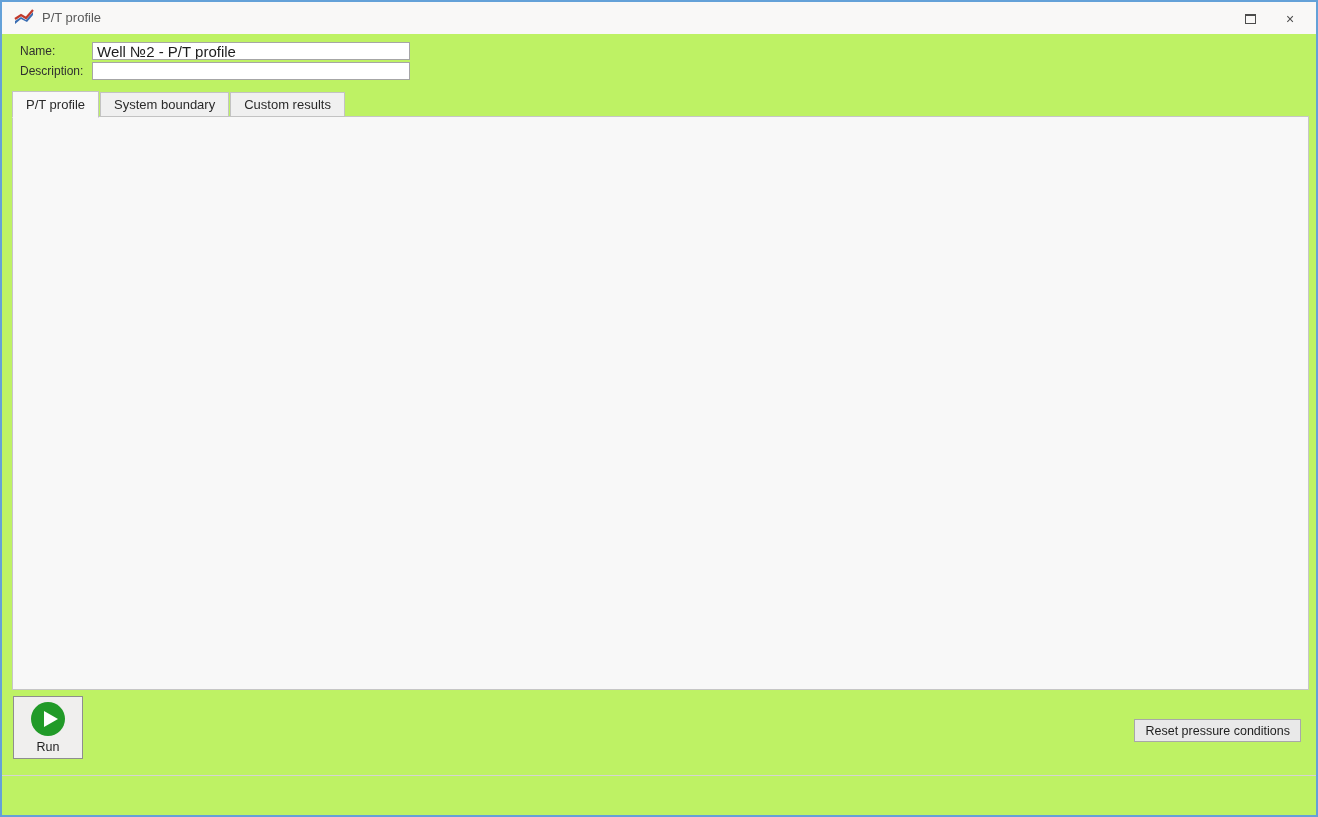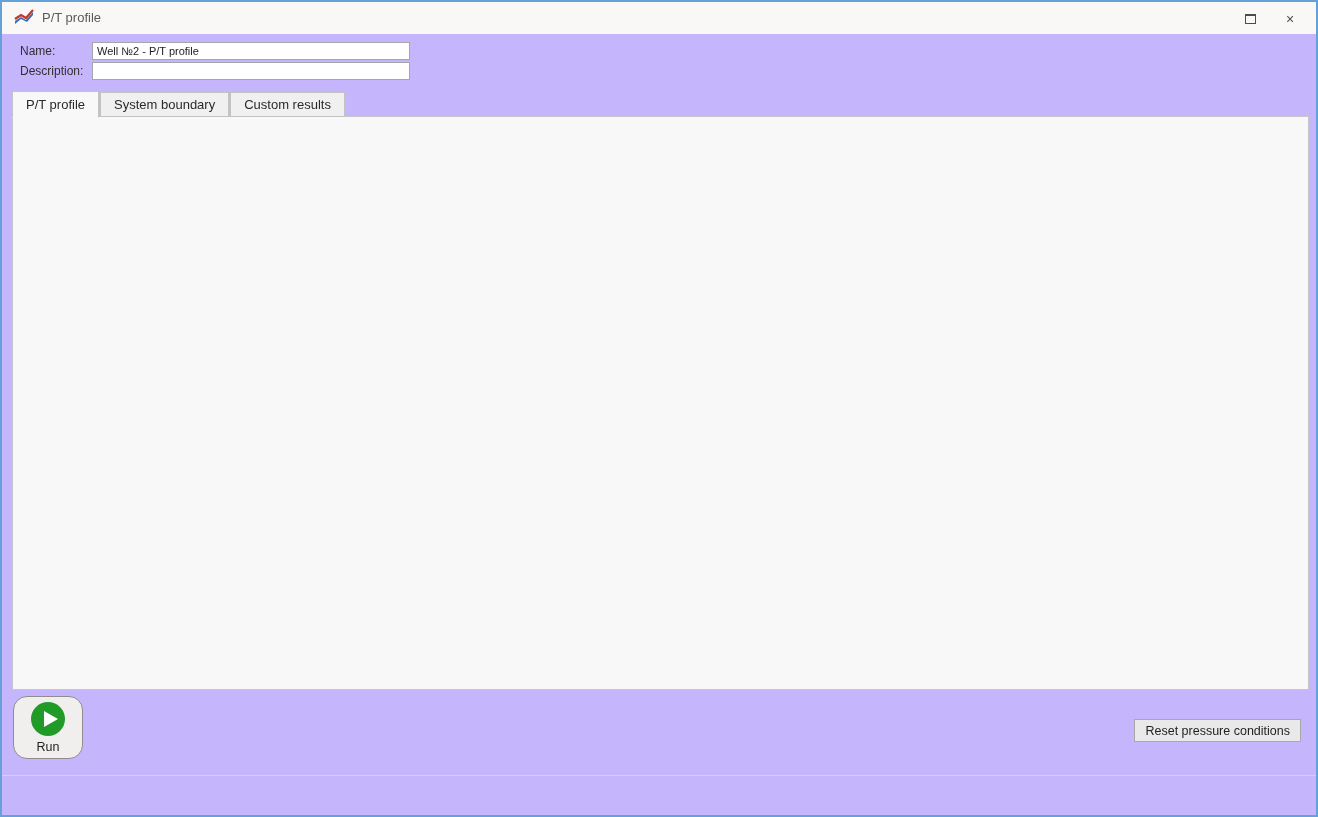--- a/index.html
+++ b/index.html
@@ -1,31 +1,31 @@
 <!DOCTYPE html>
 <html><head>
 <meta charset="utf-8">
 <style>
   * { box-sizing: border-box; margin: 0; padding: 0; }
   html,body { width:1318px; height:817px; font-family:"Liberation Sans", sans-serif; background:#fff; }
-  .window { position:absolute; inset:0; width:1318px; height:817px; border:2px solid #64a1d8; background:#c4b5fd; overflow:hidden; }
+  .window { position:absolute; inset:0; width:1318px; height:817px; border:2px solid #64a1d8; background:#bef264; overflow:hidden; }
 
   
   .titlebar { position:absolute; left:0; top:0; right:0; height:32px; background:#f9f8f7; }
   .title-icon { position:absolute; left:12px; top:7px; width:20px; height:17px; }
   .title-text { position:absolute; left:40px; top:8px; font-size:13px; color:#5a5a5a; }
   .win-btn { position:absolute; top:6px; width:28px; height:22px; display:flex; align-items:center; justify-content:center; cursor:default; }
   .btn-max { right:52px; }
   .btn-close { right:12px; }
   .max-glyph { width:11px; height:10px; border:1px solid #4c4c4c; border-top-width:2px; }
   .close-glyph { font-size:14px; color:#4c4c4c; line-height:1; }
 
   
   .field-label { position:absolute; font-size:12px; color:#303030; }
-  .txt { position:absolute; height:18px; border:1px solid #a6a6a6; background:#fff; font-size:11px; font-family:"Liberation Sans",sans-serif; padding:0 4px; color:#1d1d1d; }
+  .txt { position:absolute; height:18px; border:1px solid #a6a6a6; background:#fff; font-size:15px; font-family:"Liberation Sans",sans-serif; padding:0 4px; color:#1d1d1d; }
 
   
   .tabs { position:absolute; left:10px; top:88px; display:flex; align-items:flex-end; z-index:3; }
   .tab { font-size:13px; color:#2a2a2a; padding:4px 13px 5px 13px; border:1px solid #c3c3c3; background:#f0f0f0; margin-right:1px; height:25px; }
   .tab.active { background:#f8f8f8; border-bottom:1px solid #f8f8f8; height:27px; padding-top:5px; position:relative; top:1px; }
 
   
   .panel { position:absolute; left:10px; top:114px; width:1297px; height:574px; background:#f8f8f8; border:1px solid #c6c6c6; z-index:1; }
   .sect-head { position:absolute; font-size:12.5px; font-weight:bold; color:#2062b4; letter-spacing:.2px; }
 
@@ -49,21 +49,21 @@
   .head-dd { height:21px; background:#fff; border:1px solid #ababab; position:relative; }
   .head-gray { height:43px; background:linear-gradient(#d9dcdb,#c2c6c5); border:1px solid #b5b5b5; border-top:none; }
   .range-btn { height:22px; background:#f3f3f3; border:1px solid #c9c9c9; border-top:none; font-size:12.5px; color:#8c8c8c; display:flex; align-items:center; justify-content:center; }
   .head-dd2 { height:21px; background:#ececec; border:1px solid #bdbdbd; border-top:none; position:relative; }
   .grid-row { display:flex; height:19px; margin-top:0; }
   .row-head { width:19px; height:18px; margin-top:1px; background:linear-gradient(#f4f4f4,#d7d7d7); border:1px solid #aeaeae; border-radius:2px; font-size:11.5px; color:#2c2c2c; display:flex; align-items:center; justify-content:center; }
   .row-cell { width:228px; height:18px; margin-top:1px; margin-left:1px; background:#fff; border:1px solid #cecece; }
   .plus { color:#2f9e37; font-weight:bold; font-size:14px; line-height:1; }
 
   
-  .action-btn { position:absolute; width:70px; height:63px; display:flex; flex-direction:column; align-items:center; justify-content:center; gap:4px;border-radius:14px; }
+  .action-btn { position:absolute; width:70px; height:63px; display:flex; flex-direction:column; align-items:center; justify-content:center; gap:4px; }
   .run-btn { left:11px; top:694px; background:#f0efee; border:1px solid #8e8e8e; }
   .stop-btn { left:88px; top:694px; background:#f7f6f5; border:1px solid #d8d8d8; }
   .run-circle { width:34px; height:34px; border-radius:50%; background:#219a28; position:relative; }
   .run-circle::after { content:""; position:absolute; left:13px; top:9px; border-left:14px solid #fff; border-top:8px solid transparent; border-bottom:8px solid transparent; }
   .stop-circle { width:34px; height:34px; border-radius:50%; background:#f0baab; position:relative; }
   .stop-circle::after { content:""; position:absolute; left:11px; top:11px; width:12px; height:12px; border-radius:2px; background:#fbf4f1; }
   .action-label { font-size:12.5px; color:#1f1f1f; }
   .stop-btn .action-label { color:#9b9b9b; }
 
   .reset-btn { position:absolute; right:15px; top:717px; height:23px; padding:0 10px; background:#e9e9e9; border:1px solid #a8a8a8; font-size:12.5px; color:#1f1f1f; display:flex; align-items:center; }

